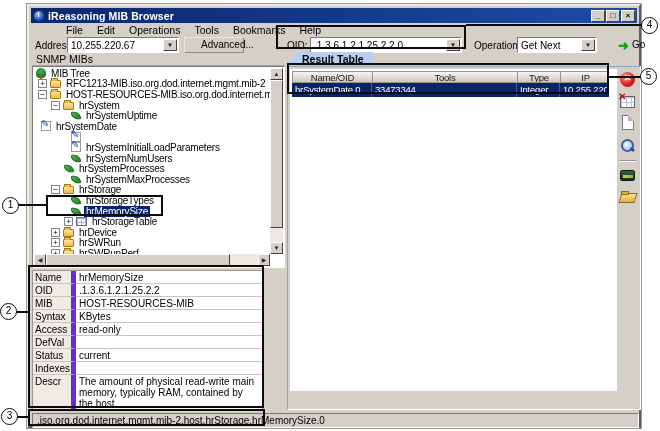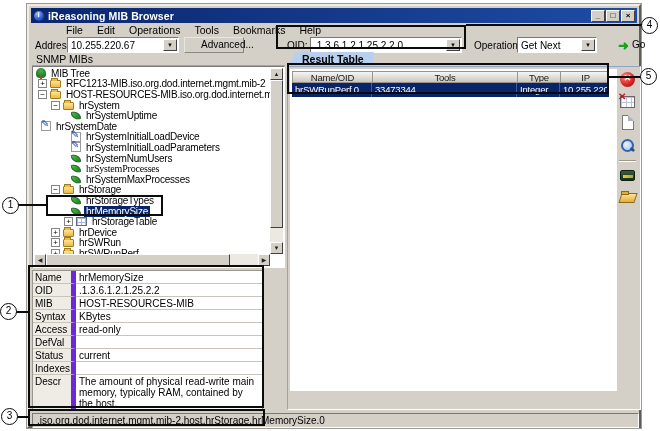--- a/index.html
+++ b/index.html
@@ -215,33 +215,32 @@
           <span class="tree-label">hrSystemUptime</span>
         </div>
         <div class="tree-row" style="">
           <span class="expand-spacer"></span>
           <span class="ticon pen"></span>
           <span class="tree-label">hrSystemDate</span>
         </div>
         <div class="tree-row" style="padding-left: 30px;">
           <span class="expand-spacer"></span>
           <span class="ticon pen"></span>
-          <span class="tree-label">hrSystemInitialLoadDevice</span>
         </div>
         <div class="tree-row" style="padding-left: 30px;">
           <span class="expand-spacer"></span>
           <span class="ticon pen"></span>
           <span class="tree-label">hrSystemInitialLoadParameters</span>
         </div>
         <div class="tree-row" style="padding-left: 30px;">
           <span class="expand-spacer"></span>
           <span class="ticon leaf"></span>
           <span class="tree-label">hrSystemNumUsers</span>
         </div>
-        <div class="tree-row" style="padding-left: 30px; font-family: Liberation Serif, serif;">
+        <div class="tree-row" style="padding-left: 23px;">
           <span class="expand-spacer"></span>
           <span class="ticon leaf"></span>
           <span class="tree-label">hrSystemProcesses</span>
         </div>
         <div class="tree-row" style="padding-left: 30px;">
           <span class="expand-spacer"></span>
           <span class="ticon leaf"></span>
           <span class="tree-label">hrSystemMaxProcesses</span>
         </div>
         <div class="tree-row" style="padding-left: 17px;">
@@ -343,21 +342,21 @@
     <div class="result-white">
       <div class="result-table">
         <div class="rt-header">
             <span class="rt-hcell" style="width: 80px; flex: 0 0 auto;">Name/OID</span>
             <span class="rt-hcell" style="width: 145px; flex: 0 0 auto;">Tools</span>
             <span class="rt-hcell" style="width: 43px; flex: 0 0 auto;">Type</span>
             <span class="rt-hcell" style="width: 49px; flex: 0 0 auto;">IP</span>
           </div>
         <div class="rt-rows">
             <div class="rt-row selected">
-              <span class="rt-cell" style="width: 80px; flex: 0 0 auto;">hrSWRunPerf.0</span>
+              <span class="rt-cell" style="width: 80px; flex: 0 0 auto;">hrSystemDate.0</span>
               <span class="rt-cell" style="width: 145px; flex: 0 0 auto;">33473344</span>
               <span class="rt-cell" style="width: 43px; flex: 0 0 auto;">Integer</span>
               <span class="rt-cell" style="width: 49px; flex: 0 0 auto;">10.255.220.67</span>
             </div>
           </div>
       </div>
     </div>
     <div class="side-icons">
         <span class="sicon ic-stop"></span>
         <span class="sicon ic-cleartable"></span>

